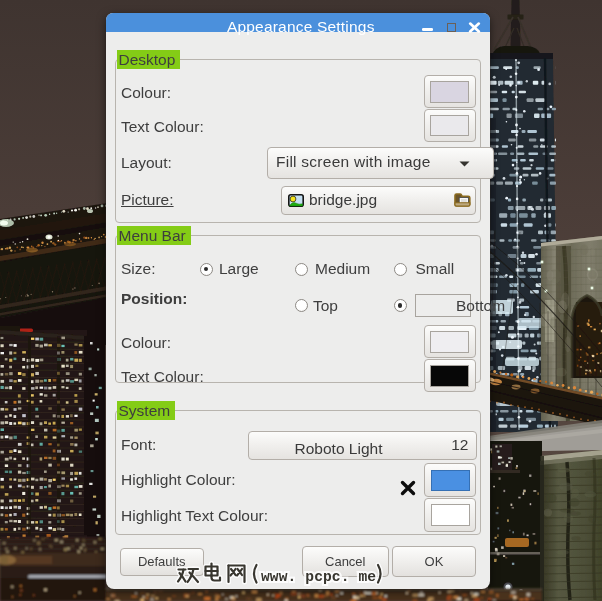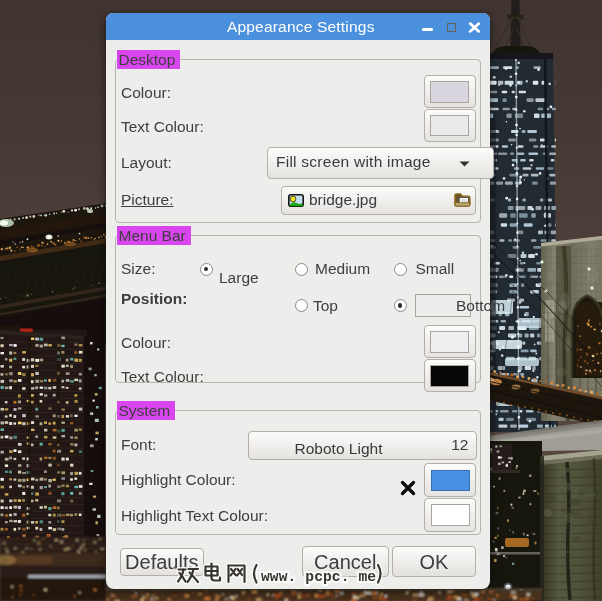--- a/index.html
+++ b/index.html
@@ -2,42 +2,42 @@
 <html><head>
 <meta charset="utf-8">
 <style>
   * { margin:0; padding:0; box-sizing:border-box; }
   html,body { width:602px; height:601px; overflow:hidden; }
   body { position:relative; font-family:"Liberation Sans", sans-serif; background:#4a3c38; }
   #bg { position:absolute; left:0; top:0; }
   .dialog { position:absolute; left:105.5px; top:13px; width:384.5px; height:576px;
     background:#ededec; border-radius:7px 7px 8px 8px;
     box-shadow:0 3px 10px rgba(0,0,0,0.55), 0 0 0 1px rgba(60,50,45,0.25); }
-  .titlebar { position:absolute; left:0; top:0; width:100%; height:27px;
+  .titlebar { position:absolute; left:0; top:0; width:100%; height:19px;
     background:#4b90dc; border-radius:7px 7px 0 0; }
   .title { position:absolute; left:3px; width:100%; text-align:center; top:0; line-height:28px;
     color:#fff; font-size:15.5px; letter-spacing:0.2px; }
   .wbtn-min { position:absolute; left:316px; top:15px; width:11px; height:2.6px; background:#fff; border-radius:1.3px; }
   .wbtn-max { position:absolute; left:341px; top:9.9px; width:9px; height:9px; border:1.6px solid #6b6057; }
   .grp { position:absolute; left:9px; width:366px; border:1px solid #b8b4ae; border-radius:4px; }
-  .grp-label { position:absolute; top:-10px; left:1px; background:#d946ef; padding:0 5px 0 2px;
+  .grp-label { position:absolute; top:-10px; left:1px; background:#84cc16; padding:0 5px 0 2px;
     font-size:15.5px; color:#3e3e3e; line-height:19px; white-space:nowrap; }
   .lab { position:absolute; left:15.5px; font-size:15.5px; color:#3e3e3e; line-height:20px; white-space:nowrap; }
   .btn { position:absolute; border:1px solid #b3aea8; border-radius:4px;
     background:linear-gradient(#fcfcfb, #f1f0ee 45%, #e5e3e0); }
   .cbtn { left:318px; width:52px; height:33px; }
   .swatch { position:absolute; left:5.5px; top:5px; width:39px; height:21.5px; border:1px solid #a8a49e; }
   .txt { font-size:15.5px; color:#3a3a3a; }
   .radio { position:absolute; width:13px; height:13px; border:1px solid #8e8a85; border-radius:50%;
     background:radial-gradient(circle at 45% 40%, #ffffff 55%, #eceae8); }
   .radio .dot { position:absolute; left:3.1px; top:3.1px; width:4.8px; height:4.8px; border-radius:50%; background:#2b2b2b; }
   .rlab { position:absolute; font-size:15.5px; color:#3e3e3e; line-height:20px; white-space:nowrap; }
   .pushbtn { position:absolute; border:1px solid #b3aea8; border-radius:4px;
     background:linear-gradient(#fcfcfb, #f1f0ee 45%, #e3e1de);
-    font-size:20px; color:#3e3e3e; text-align:center; }
+    font-size:13px; color:#3e3e3e; text-align:center; }
 </style>
 </head>
 <body>
 <div id="bg"><svg width="602" height="601" viewBox="0 0 602 601">
 <defs>
 <filter id="b1" x="-5%" y="-5%" width="110%" height="110%">
           <feGaussianBlur stdDeviation="0.55"></feGaussianBlur>
         </filter>
 <filter id="b2" x="-10%" y="-10%" width="120%" height="120%">
           <feGaussianBlur stdDeviation="1.1"></feGaussianBlur>
@@ -1427,21 +1427,21 @@
     </svg>
   </div>
 
   <div class="grp" style="top:222px; height:148px;">
       <div class="grp-label">Menu Bar</div>
     </div>
   <div class="lab" style="top:246px;">Size:</div>
   <div class="radio" style="left:94px; top:249.5px;">
       <div class="dot"></div>
     </div>
-  <div class="rlab" style="left:113.5px; top:246px;margin-top:9px;">Large</div>
+  <div class="rlab" style="left:113.5px; top:246px;">Large</div>
   <div class="radio" style="left:189px; top:249.5px;"></div>
   <div class="rlab" style="left:209.5px; top:246px;">Medium</div>
   <div class="radio" style="left:288px; top:249.5px;"></div>
   <div class="rlab" style="left:310px; top:246px;">Small</div>
   <div class="lab" style="top:276px;font-weight:bold;">Position:</div>
   <div class="radio" style="left:189px; top:286px;"></div>
   <div class="rlab" style="left:207.5px; top:282.5px;">Top</div>
   <div class="radio" style="left:288px; top:286px;">
       <div class="dot"></div>
     </div>

